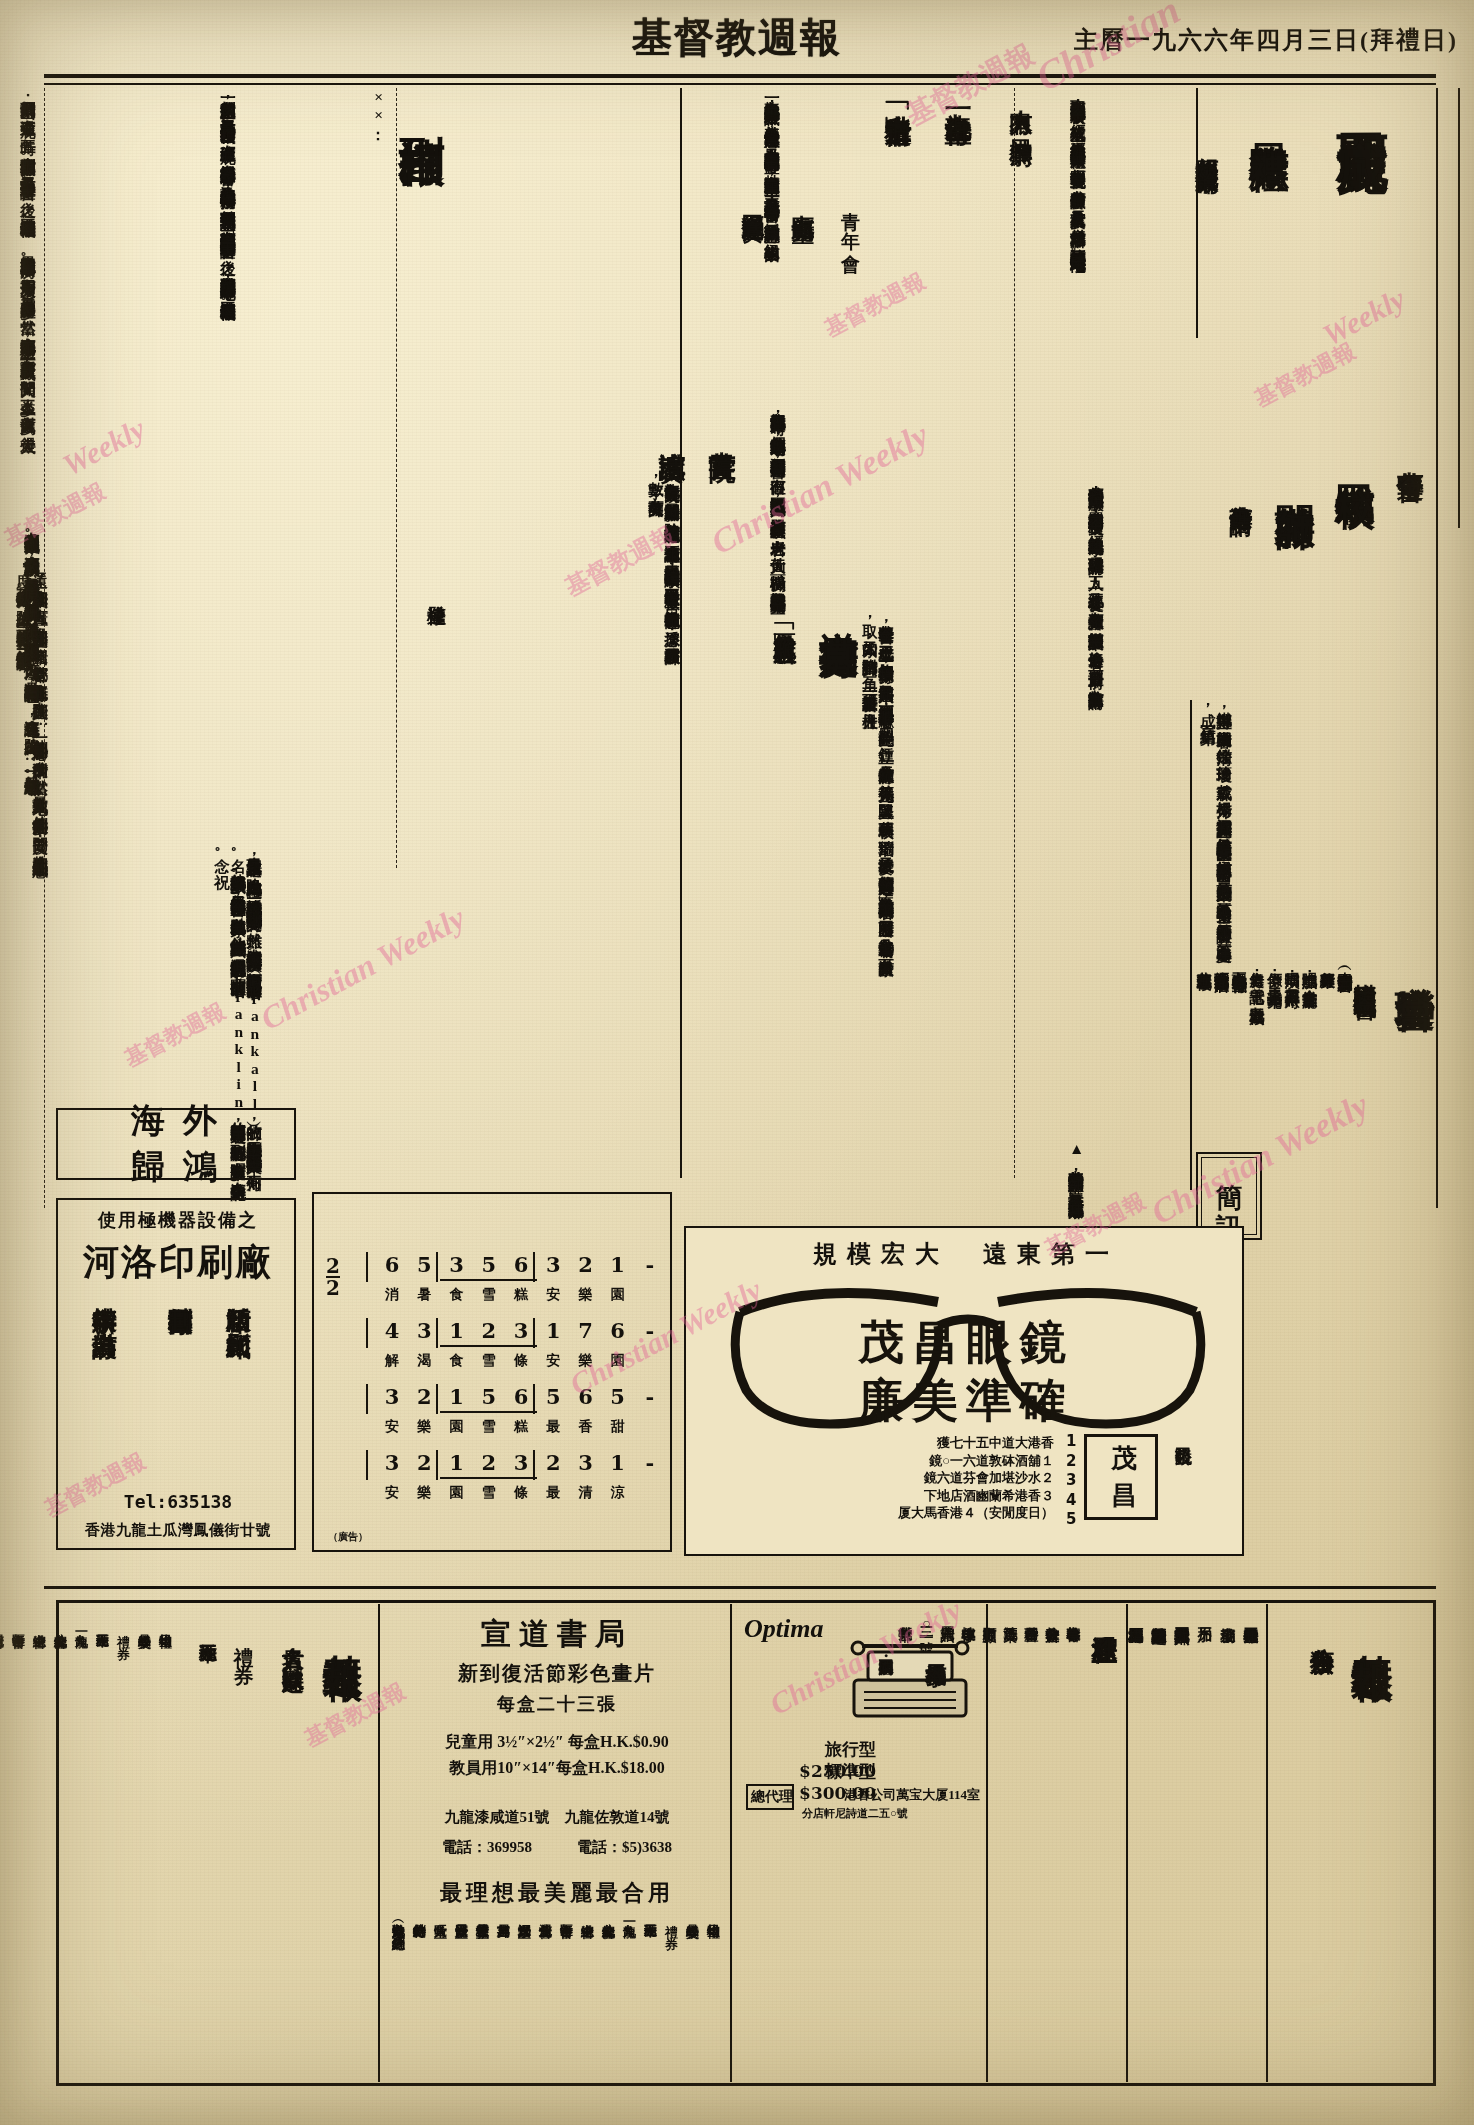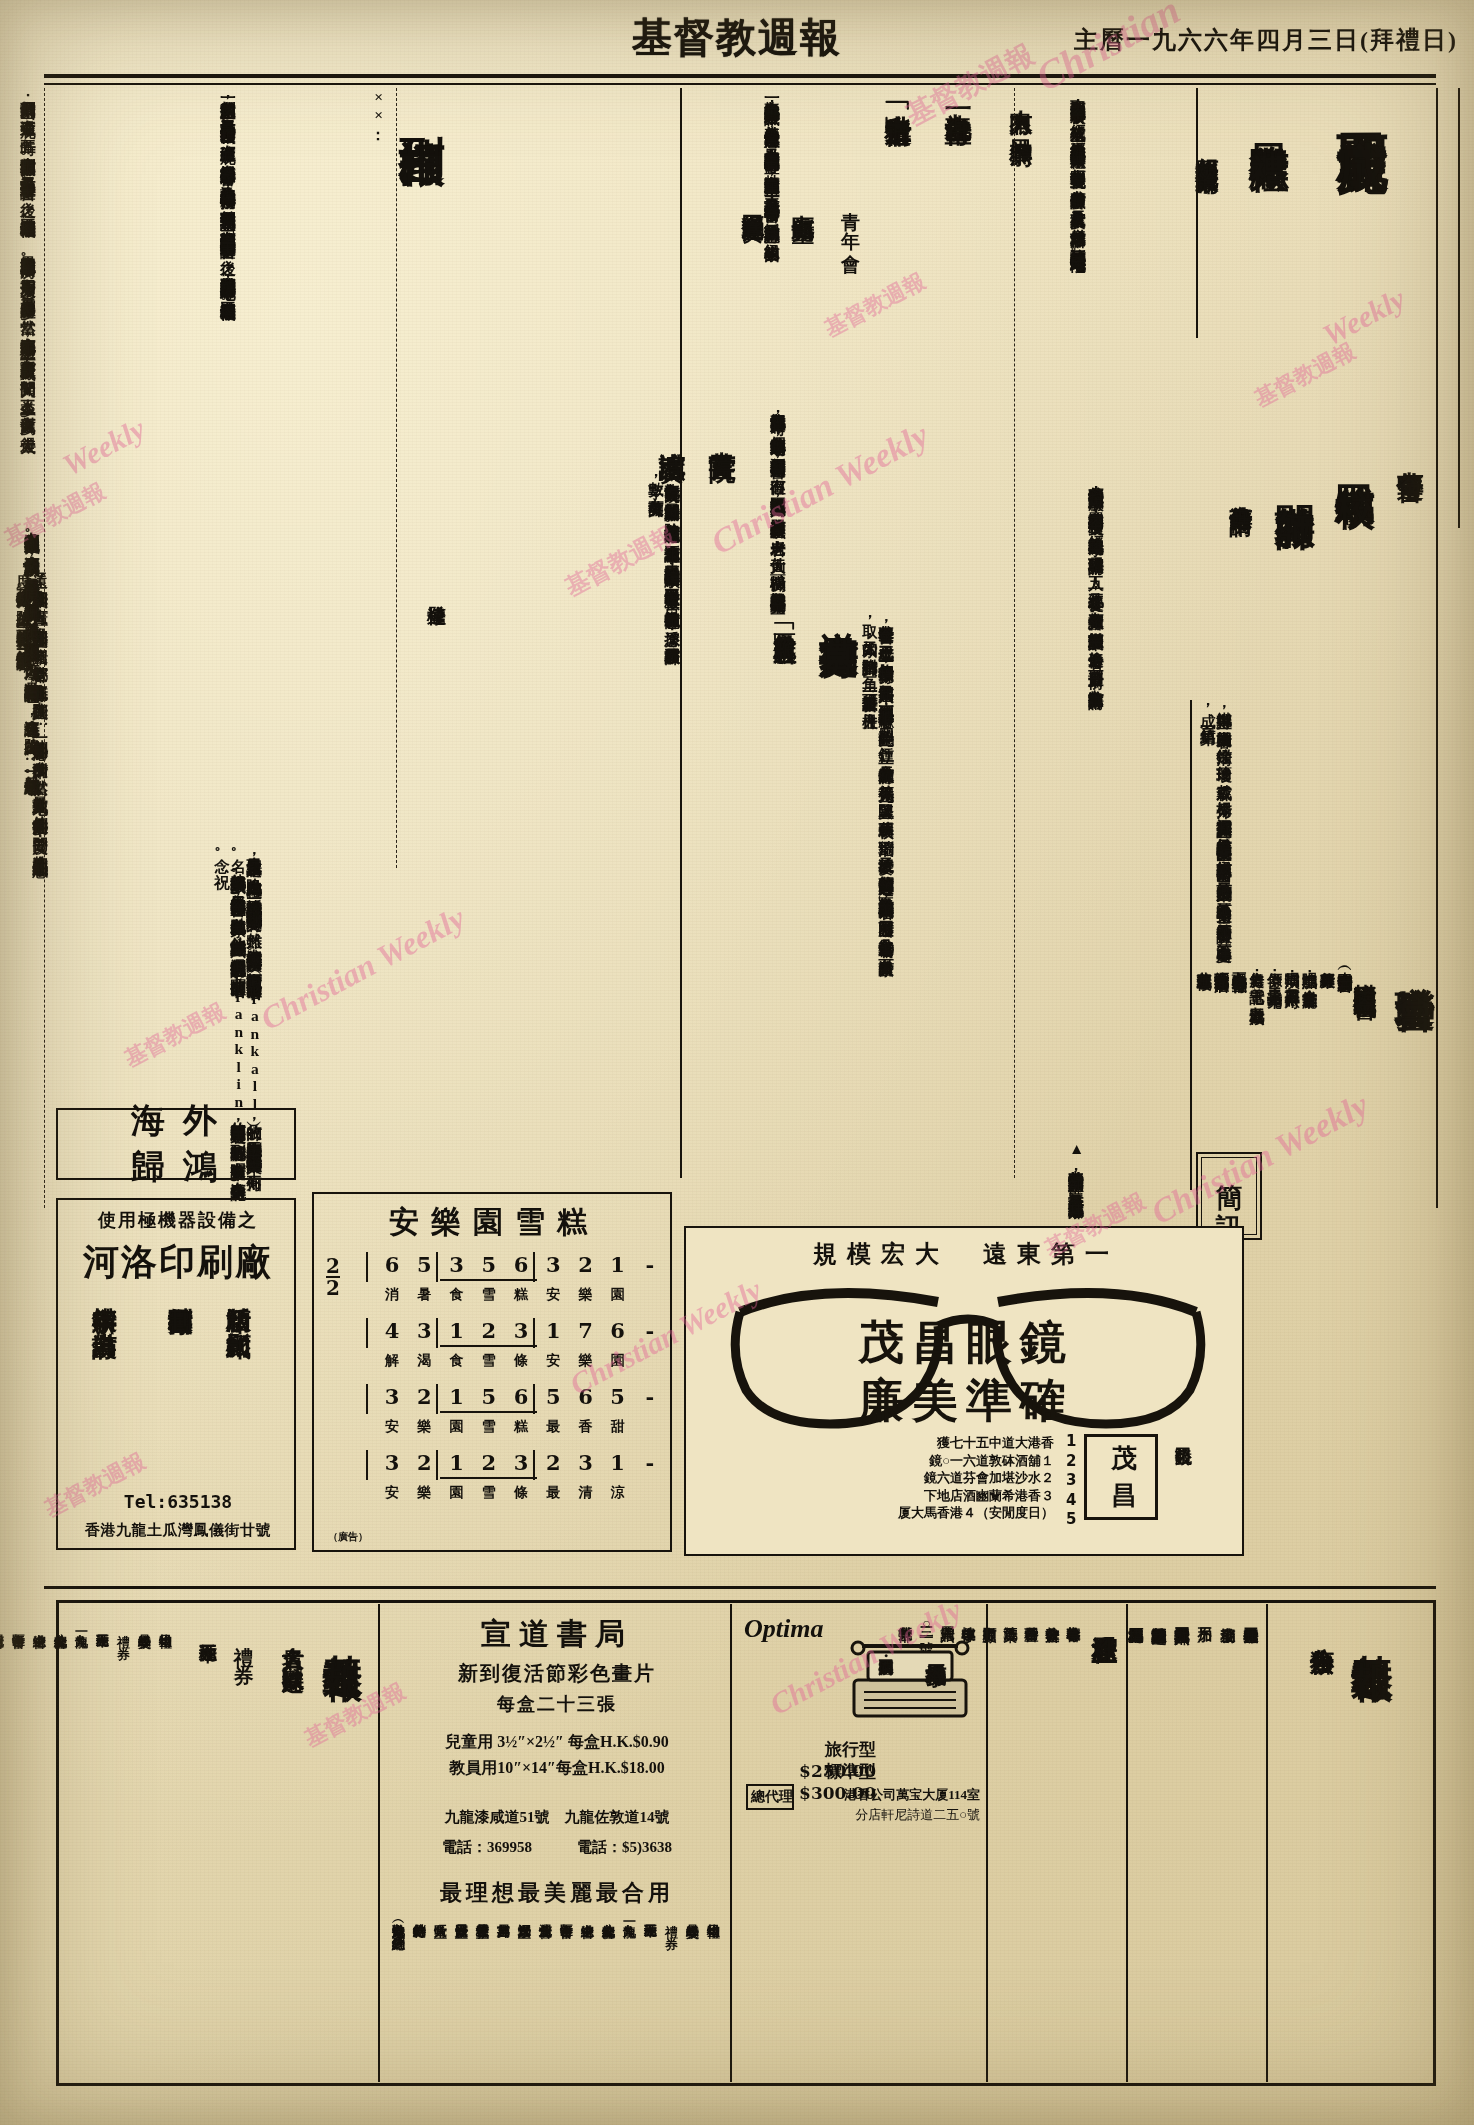--- a/index.html
+++ b/index.html
@@ -257,21 +257,20 @@
     <div class="v" style="font-size:25px;font-weight:800;">專印高級精美書刊</div>
   </div>
   <div style="position:absolute;right:150px;top:88px;width:56px;height:200px;">
     <div class="v" style="font-size:25px;font-weight:800;">新模鑄字　自備裝訂</div>
   </div>
   <div style="position:absolute;left:0;bottom:36px;width:240px;text-align:center;font-size:18px;font-weight:800;font-family:'DejaVu Sans Mono',monospace;">Tel:635138</div>
   <div style="position:absolute;left:0;bottom:8px;width:240px;text-align:center;font-size:15px;font-weight:700;letter-spacing:.5px;direction:rtl;">香港九龍土瓜灣鳳儀街廿號</div>
 </div>
 
 <div class="box" style="left:312px;top:1192px;width:360px;height:360px;">
-  <div style="position:absolute;left:0;top:8px;width:360px;text-align:center;font-size:30px;font-weight:900;letter-spacing:12px;direction:rtl;">安樂園雪糕</div>
   <div id="notation" style="position:absolute;left:6px;top:56px;width:348px;height:270px;">
       <div style="position: absolute; left: 6px; top: 6px; font-size: 20px; font-weight: 800; text-align: center; line-height: 1; font-family: &quot;DejaVu Serif&quot;, serif;">
         <div>2</div>
         <div style="border-top:2px solid #17130c;">2</div>
       </div>
       <div style="position: absolute; left: 46px; top: 0px; width: 298px; height: 66px;">
         <div style="position: absolute; left: 0px; top: 2px; width: 2px; height: 30px; background: rgb(23, 19, 12);"></div>
         <div class="jp-num" style="position: absolute; left: 10px; top: 2px; width: 32.2222px; text-align: center;">6</div>
         <div class="jp-num" style="position: absolute; left: 42.2222px; top: 2px; width: 32.2222px; text-align: center;">5</div>
         <div style="position: absolute; left: 70.4444px; top: 2px; width: 2px; height: 30px; background: rgb(23, 19, 12);"></div>
@@ -448,21 +447,21 @@
   </div>
   <div style="position:absolute;right:58px;top:34px;width:46px;height:120px;">
     <div class="v" style="font-size:15px;font-weight:700;">德國製・與別不同</div>
   </div>
   <div style="position:absolute;right:104px;top:124px;width:130px;font-size:17px;font-weight:800;text-align:right;font-family:'DejaVu Serif',serif;">旅行型 $250.00</div>
   <div style="position:absolute;right:104px;top:146px;width:130px;font-size:17px;font-weight:800;text-align:right;font-family:'DejaVu Serif',serif;">標準型 $300.00</div>
   <div class="box" style="left:6px;top:170px;width:48px;height:26px;border-width:2px;">
     <div style="position:absolute;left:0;top:2px;width:48px;text-align:center;font-size:14px;font-weight:800;">總代理</div>
   </div>
   <div style="position:absolute;right:0;top:172px;width:178px;text-align:right;font-size:13px;font-weight:700;direction:rtl;">港香公司萬宝大厦114室</div>
-  <div style="position:absolute;right:0;top:192px;width:178px;text-align:right;font-size:13px;font-weight:400;direction:rtl;">分店軒尼詩道二五○號</div>
+  <div style="position:absolute;right:0;top:192px;width:178px;text-align:left;font-size:11px;font-weight:700;direction:rtl;">分店軒尼詩道二五○號</div>
 </div>
 
 <div class="vsolid" style="right:742px;top:1604px;height:478px;"></div>
 <div style="position:absolute;right:752px;top:1614px;width:330px;height:450px;">
   <div style="position:absolute;left:0;top:0;width:330px;text-align:center;font-size:30px;font-weight:900;letter-spacing:8px;direction:rtl;">宣道書局</div>
   <div style="position:absolute;left:0;top:46px;width:330px;text-align:center;font-size:20px;font-weight:800;letter-spacing:2px;direction:rtl;">新到復活節彩色畫片</div>
   <div style="position:absolute;left:0;top:78px;width:330px;text-align:center;font-size:18px;font-weight:700;letter-spacing:2px;direction:rtl;">每盒二十三張</div>
   <div style="position:absolute;left:0;top:118px;width:330px;text-align:center;font-size:16px;font-weight:700;">兒童用 3½″×2½″ 每盒H.K.$0.90</div>
   <div style="position:absolute;left:0;top:144px;width:330px;text-align:center;font-size:16px;font-weight:700;">教員用10″×14″每盒H.K.$18.00</div>
   <div style="position:absolute;left:0;top:194px;width:330px;text-align:center;font-size:15px;font-weight:700;direction:rtl;">九龍漆咸道51號　九龍佐敦道14號</div>

